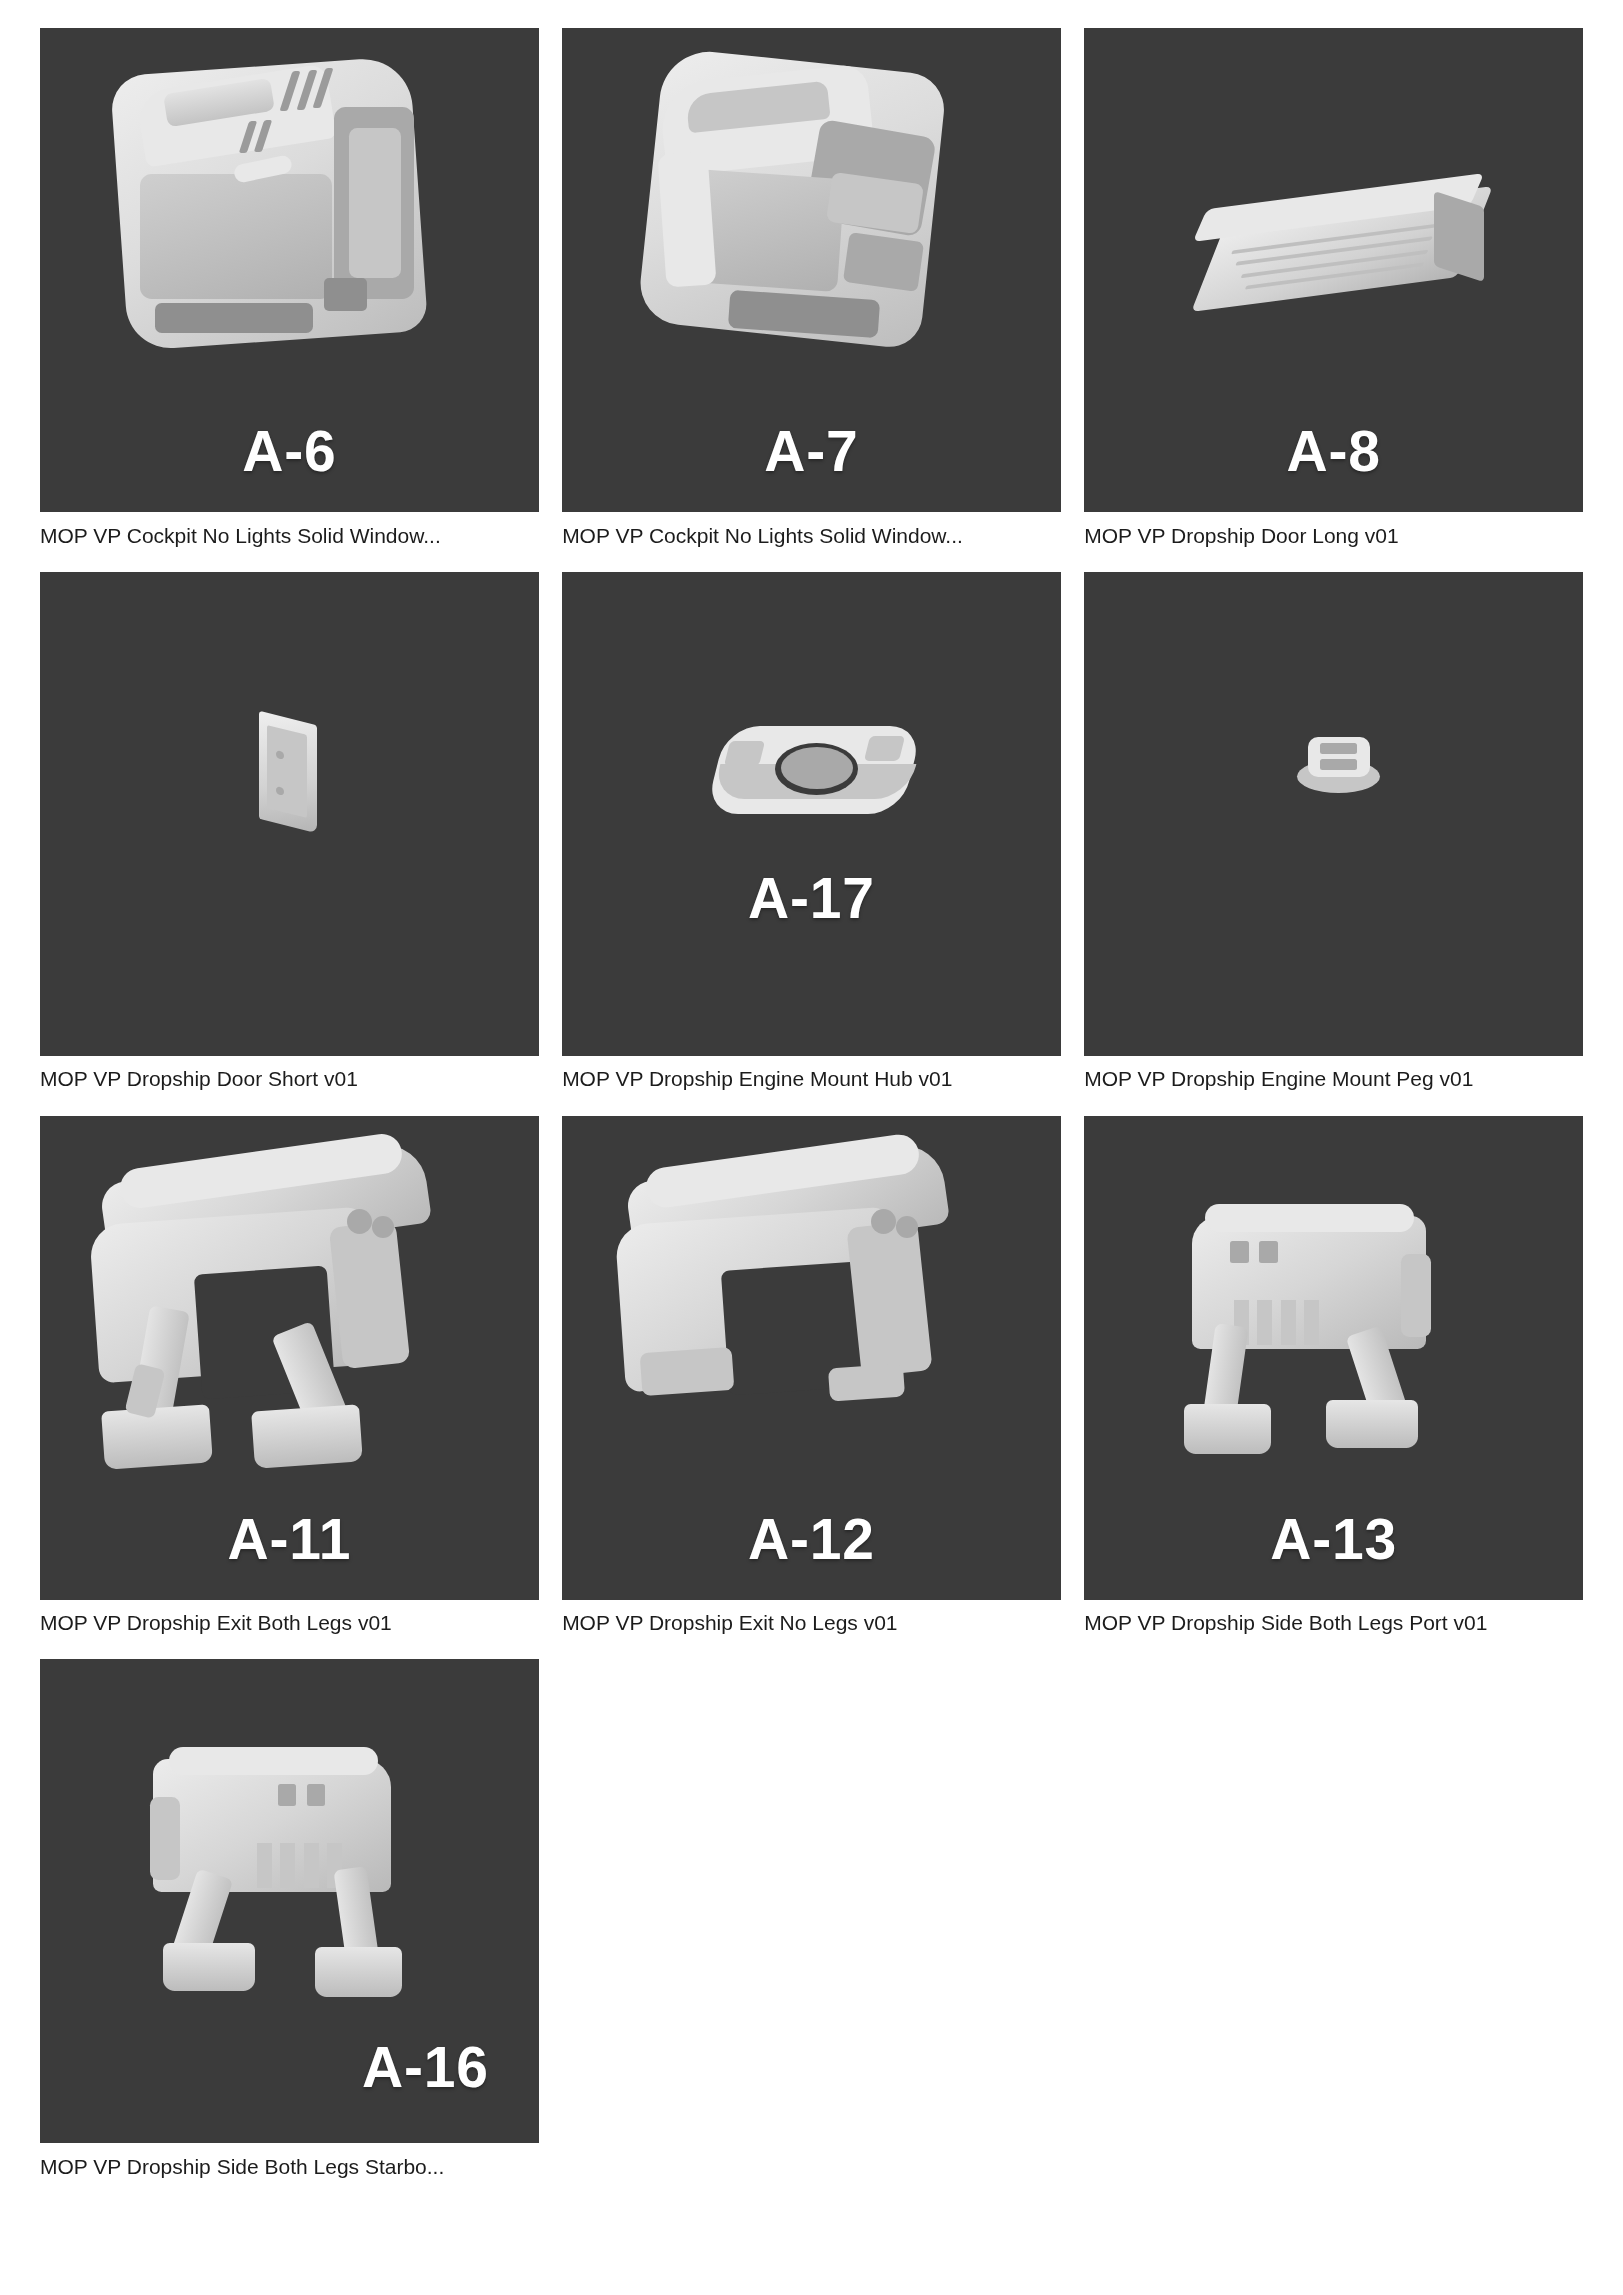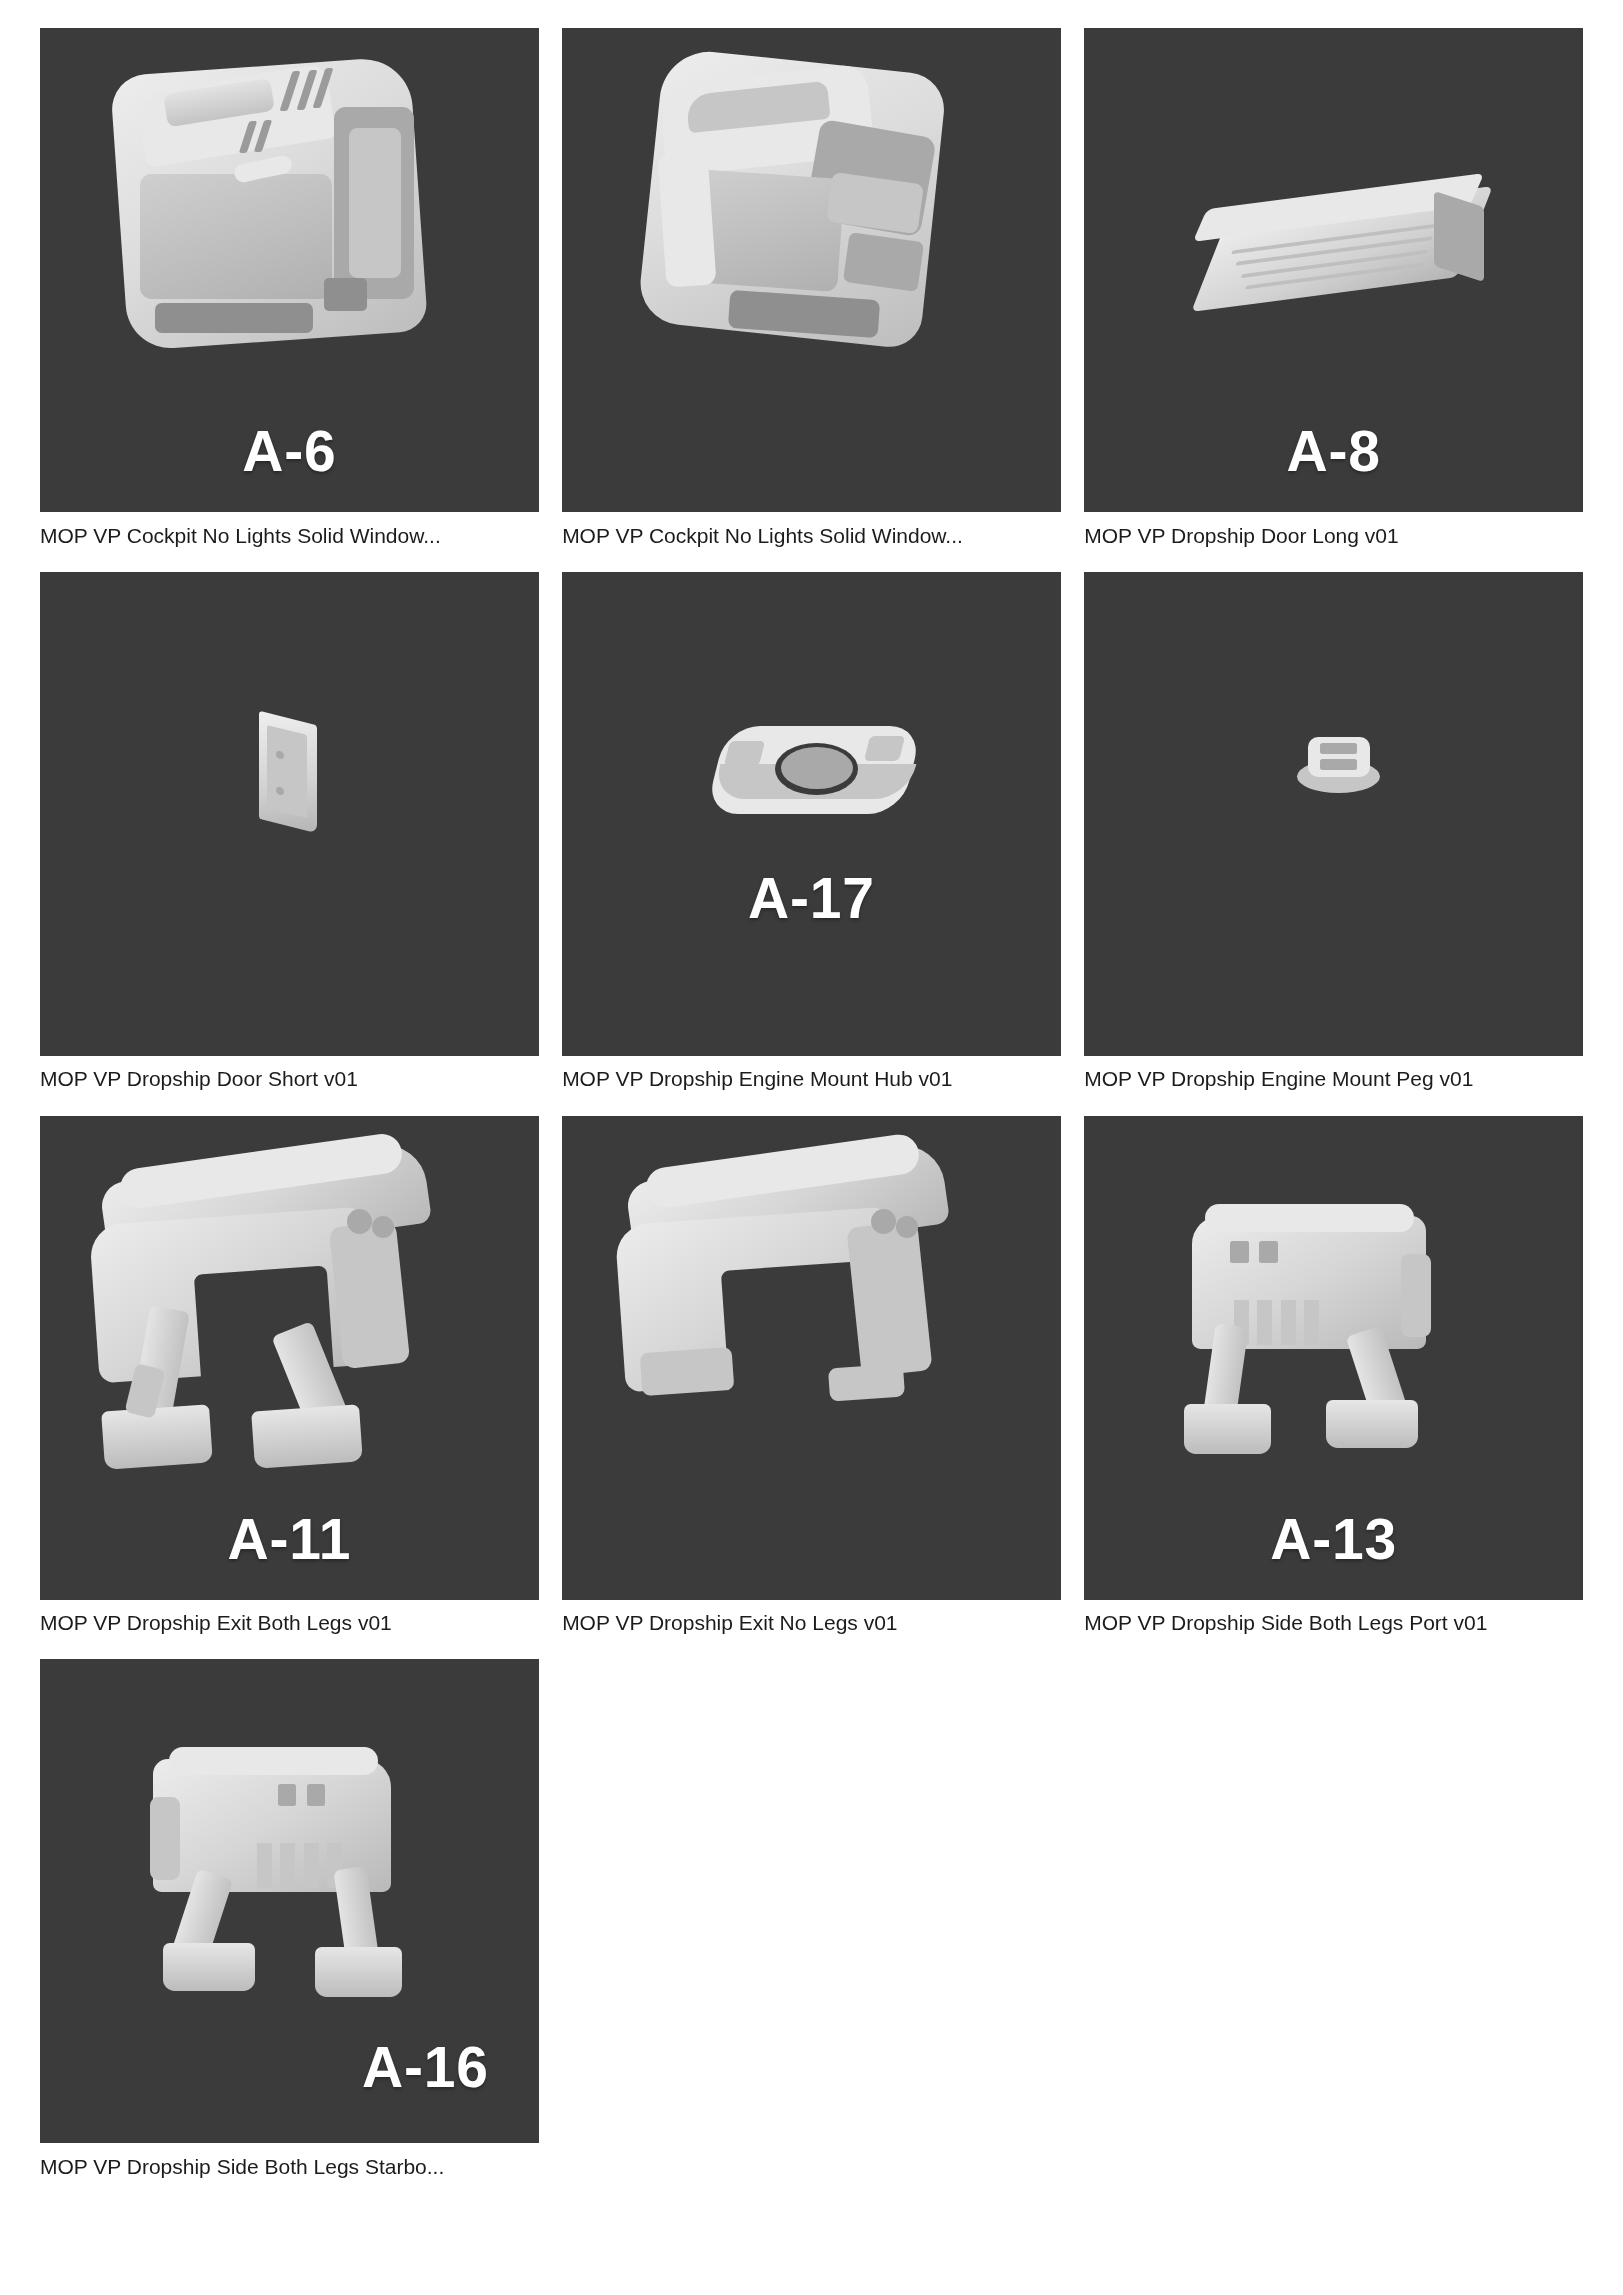--- a/index.html
+++ b/index.html
@@ -158,20 +158,21 @@
           <div class="shp body" style="left:88px;top:33px;width:284px;height:275px;border-radius:50px 37px 33px 42px;transform:rotate(6deg);"></div>
           <div class="shp lt" style="left:100px;top:46px;width:209px;height:92px;border-radius:50px 25px 11.7px 11.7px;transform:rotate(-6deg);"></div>
           <div class="shp md" style="left:125px;top:60px;width:142px;height:38px;border-radius:25px 11.7px 6.7px 6.7px;transform:rotate(-6deg);"></div>
           <div class="shp dk" style="left:250px;top:100px;width:117px;height:100px;border-radius:13.3px;transform:rotate(10deg);"></div>
           <div class="shp window" style="left:129px;top:146px;width:150px;height:113px;transform:rotate(4deg);"></div>
           <div class="shp md" style="left:267px;top:150px;width:92px;height:50px;border-radius:8.3px;transform:rotate(8deg);"></div>
           <div class="shp dkr" style="left:167px;top:267px;width:150px;height:38px;border-radius:8.3px;transform:rotate(4deg);"></div>
           <div class="shp dk" style="left:284px;top:209px;width:75px;height:50px;border-radius:6.7px;transform:rotate(8deg);"></div>
           <div class="shp lt" style="left:100px;top:125px;width:50px;height:133px;border-radius:11.7px;transform:rotate(-4deg);"></div>
         </div>
+        <div class="code center-low">A-7</div>
       </div>
       <div class="caption">MOP VP Cockpit No Lights Solid Window...</div>
     </div>
 
     <div class="cell">
       <div class="thumb">
         <div class="art plate">
           <div class="shp slab" style="left:133px;top:175px;width:250px;height:92px;border-radius:6.7px;transform:skewX(-28deg) rotate(-8deg);"></div>
           <div class="shp lt" style="left:125px;top:163px;width:259px;height:33px;border-radius:6.7px;transform:skewX(-30deg) rotate(-8deg);"></div>
           <div class="shp rib" style="left:154px;top:209px;width:192px;transform:skewX(-28deg) rotate(-8deg);"></div>
@@ -252,20 +253,21 @@
           <div class="shp hull" style="left:67px;top:46px;width:317px;height:83px;border-radius:25px 42px 13.3px 13.3px;transform:rotate(-8deg);"></div>
           <div class="shp lt" style="left:83px;top:35px;width:275px;height:40px;border-radius:22px;transform:rotate(-8deg);"></div>
           <div class="shp hull" style="left:58px;top:100px;width:275px;height:167px;border-radius:33px 16.7px 15px 15px;transform:rotate(-4deg);"></div>
           <div class="shp bay" style="left:163px;top:150px;width:138px;height:125px;border-radius:8.3px;transform:rotate(-4deg);"></div>
           <div class="shp md" style="left:292px;top:108px;width:71px;height:150px;border-radius:11.7px;transform:rotate(-6deg);"></div>
           <div class="shp dk" style="left:309px;top:93px;width:25px;height:25px;border-radius:50%;"></div>
           <div class="shp dk" style="left:334px;top:100px;width:22px;height:22px;border-radius:50%;"></div>
           <div class="shp md" style="left:79px;top:234px;width:92px;height:43px;border-radius:8.3px;transform:rotate(-4deg);"></div>
           <div class="shp md" style="left:267px;top:250px;width:75px;height:33px;border-radius:8.3px;transform:rotate(-4deg);"></div>
         </div>
+        <div class="code center-low">A-12</div>
       </div>
       <div class="caption">MOP VP Dropship Exit No Legs v01</div>
     </div>
 
 
 
     <div class="cell">
       <div class="thumb">
         <div class="art pod">
           <div class="shp hull" style="left:108px;top:100px;width:234px;height:133px;border-radius:28px 15px 8.3px 8.3px;"></div>

